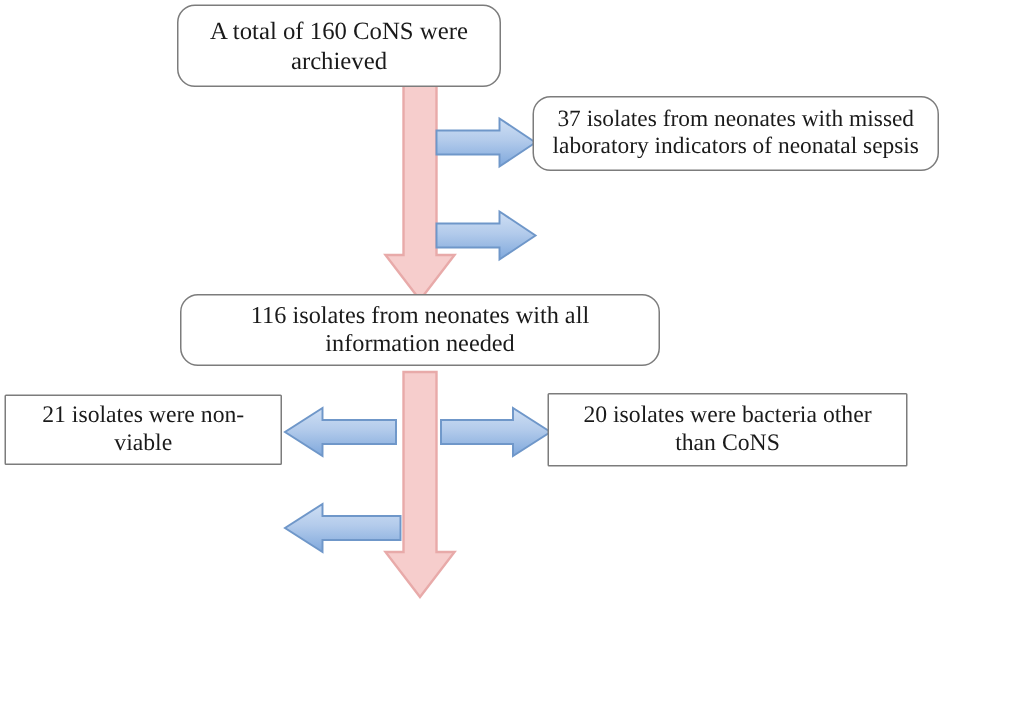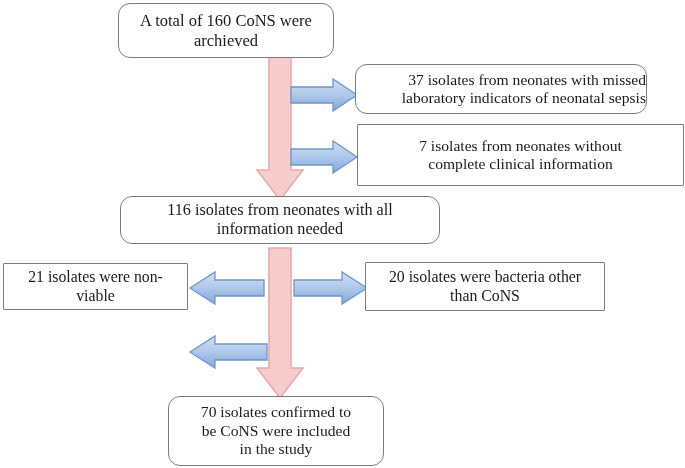--- a/index.html
+++ b/index.html
@@ -32,21 +32,21 @@
   .node .txt {
     display: block;
     width: 100%;
     white-space: pre-line;
   }
   .rounded { border-radius: 12px; }
   .sq { border-radius: 1px; }
 
   
   #node-archived   { left: 118px; top: 3px;   width: 216px; height: 55px;  font-size: 16.5px; }
-  #node-missed-lab { left: 355px; top: 64px;  width: 292px; height: 50px;  font-size: 15.6px; text-align: right; }
+  #node-missed-lab { left: 355px; top: 64px;  width: 271px; height: 50px;  font-size: 15.6px; }
   #node-incomplete { left: 357px; top: 124px; width: 327px; height: 62px;  font-size: 15.6px; }
   #node-116        { left: 120px; top: 196px; width: 320px; height: 48px;  font-size: 16.2px; }
   #node-nonviable  { left: 3px;   top: 263px; width: 185px; height: 47px;  font-size: 15.8px; }
   #node-other-bact { left: 365px; top: 262px; width: 240px; height: 49px;  font-size: 15.8px; }
   #node-mixed      { left: 9px;   top: 325px; width: 179px; height: 50px;  font-size: 15.8px; }
   #node-final      { left: 168px; top: 396px; width: 216px; height: 70px;  font-size: 15.6px; }
 
   
   #connectors {
     position: absolute;
@@ -131,40 +131,31 @@
 
   <div class="node rounded" id="node-archived">
     <span class="txt">A total of 160 CoNS were archieved</span>
   </div>
 
   <div class="node rounded" id="node-missed-lab">
     <span class="txt">37 isolates from neonates with missed
 laboratory indicators of neonatal sepsis</span>
   </div>
 
-  <div class="node sq" id="node-incomplete">
-    <span class="txt">7 isolates from neonates without
-complete clinical information</span>
-  </div>
 
   <div class="node rounded" id="node-116">
     <span class="txt">116  isolates from neonates with all
 information needed</span>
   </div>
 
   <div class="node sq" id="node-nonviable">
     <span class="txt">21 isolates were non-
 viable</span>
   </div>
 
   <div class="node sq" id="node-other-bact">
     <span class="txt">20 isolates were bacteria other
 than CoNS</span>
   </div>
 
 
-  <div class="node rounded" id="node-final">
-    <span class="txt">70 isolates confirmed to
-be  CoNS were included
-in the study</span>
-  </div>
 
 </div>
 
 </body></html>

